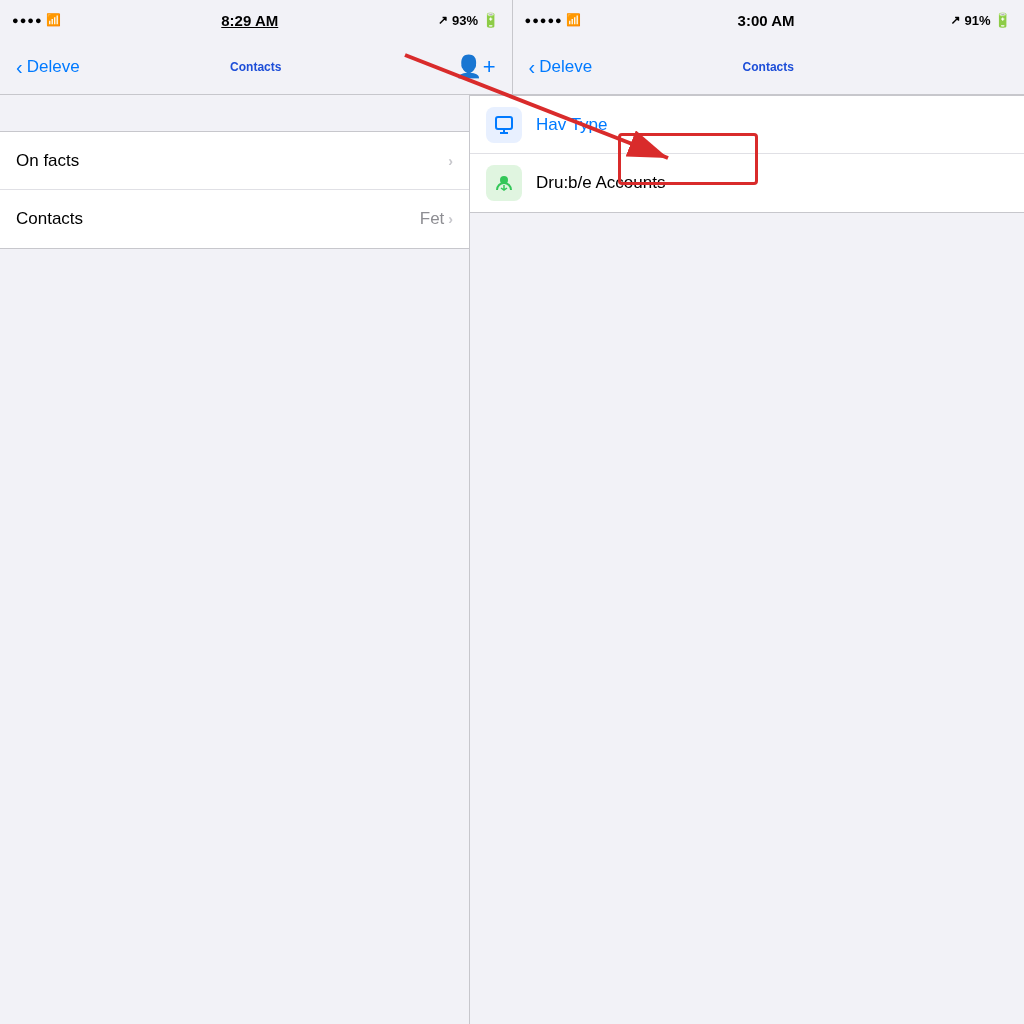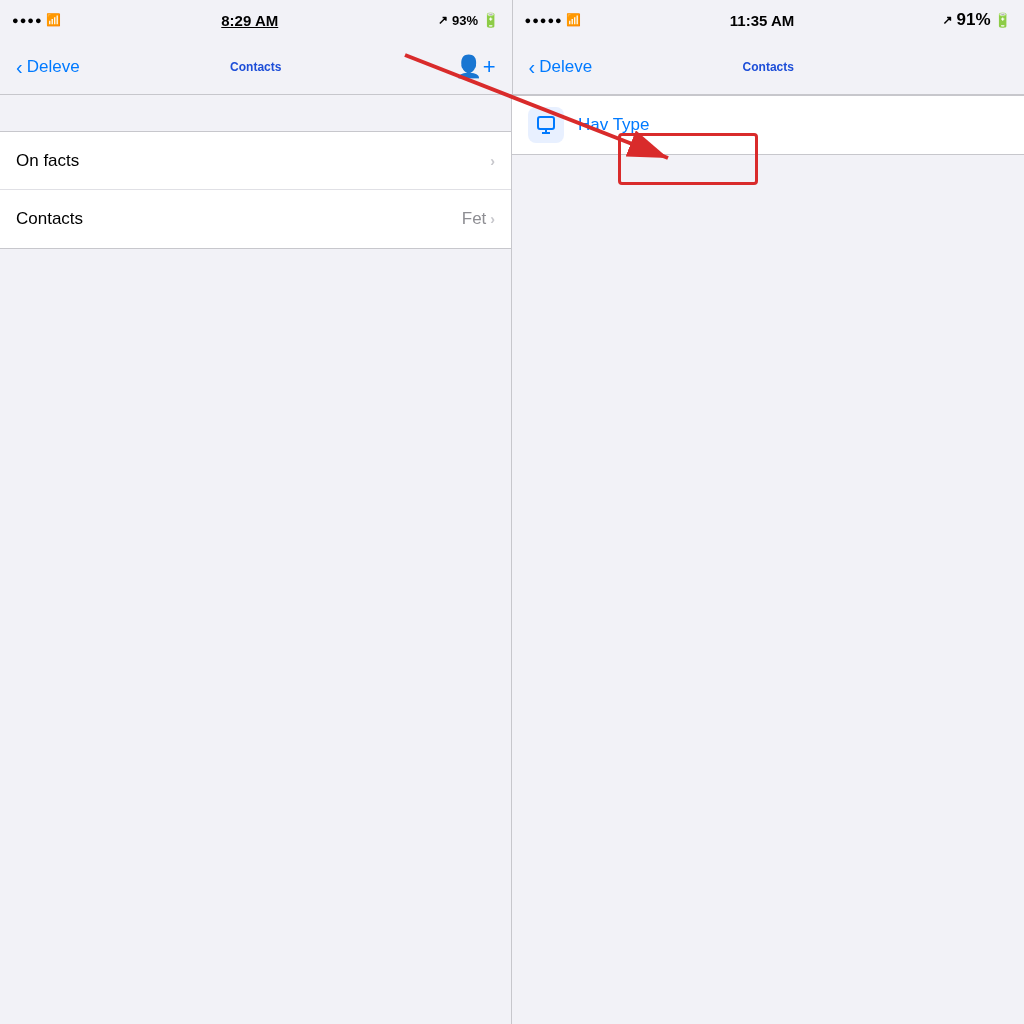--- a/index.html
+++ b/index.html
@@ -71,21 +71,21 @@
 
     
     .content-area {
       display: flex;
       flex: 1;
       overflow: hidden;
     }
 
     
     .left-panel {
-      width: 512px;
+      width: 470px;
       background: #f2f2f7;
       border-right: 1px solid #c7c7cc;
       flex-shrink: 0;
     }
 
     .section-header {
       height: 36px;
       background: #f2f2f7;
     }
 
@@ -204,24 +204,24 @@
       <span style="font-size:13px;">93%</span>
       <span style="font-size:14px;">🔋</span>
     </div>
   </div>
 
   <div class="status-bar">
     <div class="status-left-group">
       <span style="font-size:11px; letter-spacing:1px;">●●●●●</span>
       <span style="font-size:12px;">📶</span>
     </div>
-    <span style="font-size:15px; font-weight:600;">11:35 AM</span>
+    <span style="font-size:15px; font-weight:600;">3:00 AM</span>
     <div class="status-right-group">
       <span style="font-size:12px;">↗</span>
-      <span style="font-size:17px;">91%</span>
+      <span style="font-size:13px;">91%</span>
       <span style="font-size:14px;">🔋</span>
     </div>
   </div>
 </div>
 
 <div class="nav-bars">
 
   <div class="nav-bar">
     <a class="nav-back">
       <span class="chevron">‹</span>
@@ -271,20 +271,30 @@
         <div class="item-icon icon-blue">
           <svg width="22" height="22" viewBox="0 0 22 22" fill="none">
             <rect x="3" y="3" width="16" height="12" rx="2" stroke="#007aff" stroke-width="2" fill="none"></rect>
             <line x1="7" y1="19" x2="15" y2="19" stroke="#007aff" stroke-width="2"></line>
             <line x1="11" y1="15" x2="11" y2="19" stroke="#007aff" stroke-width="2"></line>
           </svg>
         </div>
         <span class="item-text">Hav Type</span>
       </div>
 
+      <div class="right-list-item">
+        <div class="item-icon icon-green">
+          <svg width="22" height="22" viewBox="0 0 22 22" fill="none">
+            <circle cx="11" cy="8" r="4" fill="#34c759"></circle>
+            <path d="M4 18c0-3.866 3.134-7 7-7h0c3.866 0 7 3.134 7 7" stroke="#34c759" stroke-width="2" fill="none"></path>
+            <path d="M11 13 L11 18 M8 16 L11 18 L14 16" stroke="#34c759" stroke-width="1.5" fill="none"></path>
+          </svg>
+        </div>
+        <span class="item-text item-text-black">Dru:b/e Accounts</span>
+      </div>
     </div>
     <div class="right-bottom-spacer"></div>
   </div>
 </div>
 
 <div class="annotation-layer">
 
   <div class="red-box"></div>
 
   <svg class="red-arrow" xmlns="http://www.w3.org/2000/svg">

